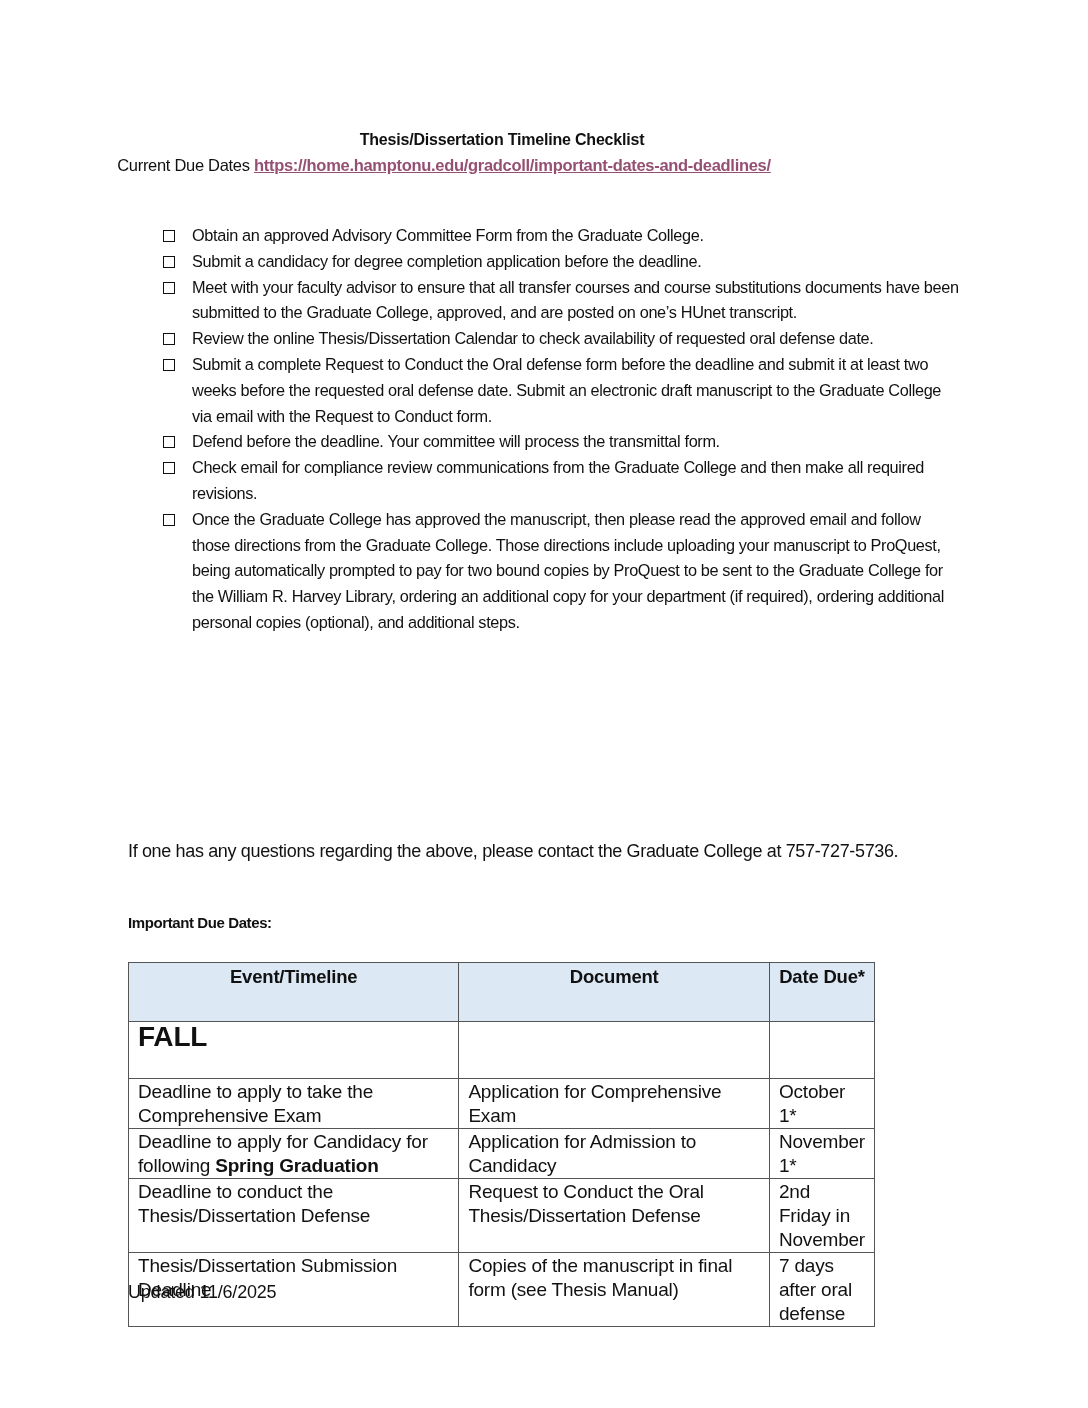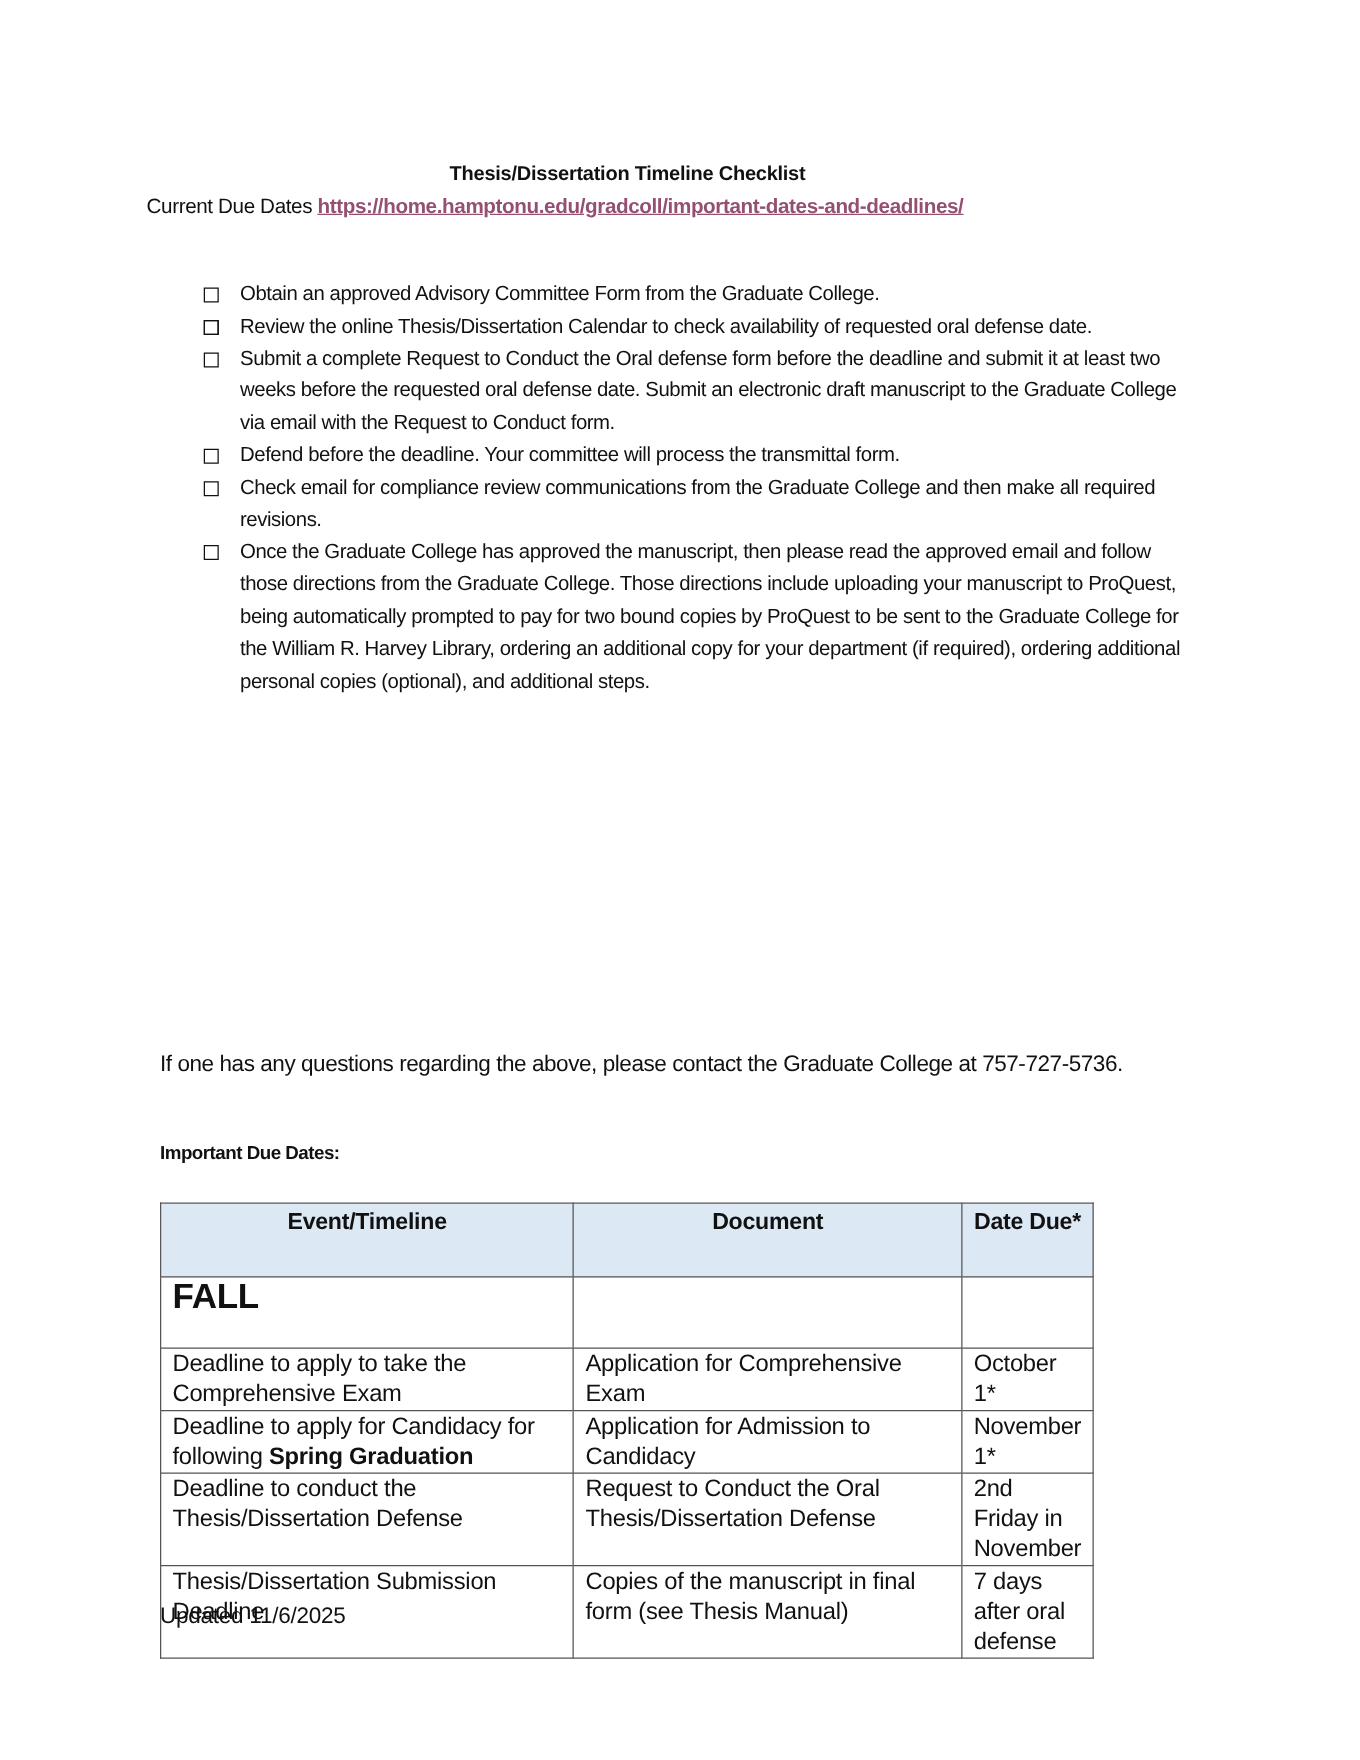--- a/index.html
+++ b/index.html
@@ -73,20 +73,25 @@
     <span>Current Due Dates </span><a>https://home.hamptonu.edu/gradcoll/important-dates-and-deadlines/</a>
   </div>
 
   <ul class="checklist">
     <li>
       <span class="checkbox"></span>
       <span>Obtain an approved Advisory Committee Form from the Graduate College.</span>
     </li>
     <li>
       <span class="checkbox"></span>
+      <span>Submit a candidacy for degree completion application before the deadline.</span>
+    </li>
+    <li>
+      <span class="checkbox"></span>
+      <span>Meet with your faculty advisor to ensure that all transfer courses and course substitutions documents have been submitted to the Graduate College, approved, and are posted on one’s HUnet transcript.</span>
     </li>
     <li>
       <span class="checkbox"></span>
       <span>Review the online Thesis/Dissertation Calendar to check availability of requested oral defense date.</span>
     </li>
     <li>
       <span class="checkbox"></span>
       <span>Submit a complete Request to Conduct the Oral defense form before the deadline and submit it at least two weeks before the requested oral defense date.  Submit an electronic draft manuscript to the Graduate College via email with the Request to Conduct form.</span>
     </li>
     <li>

